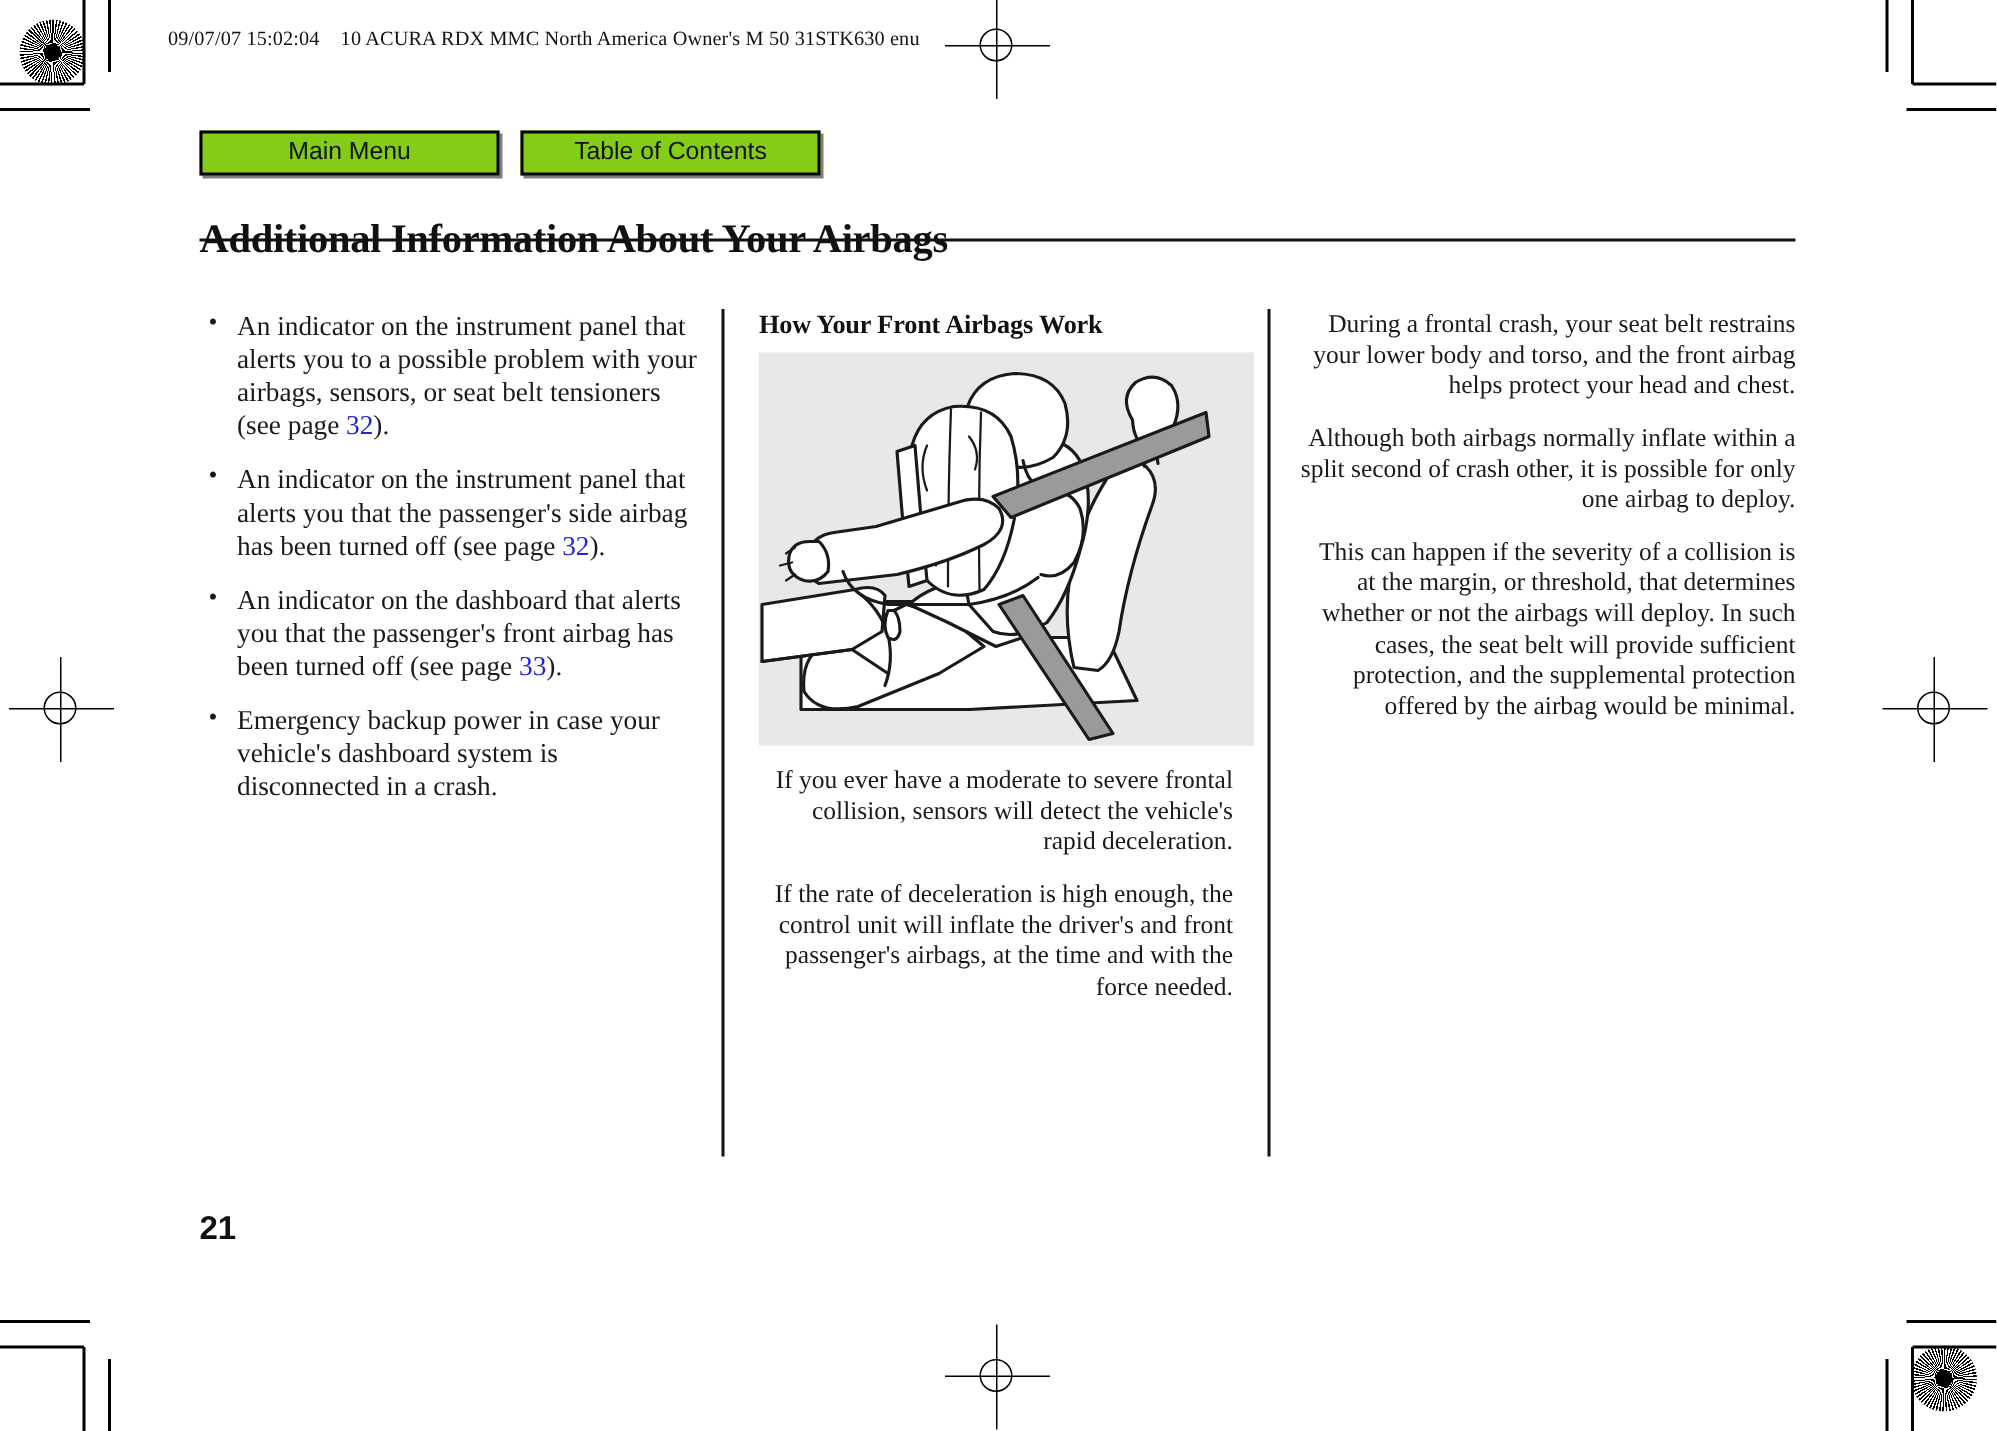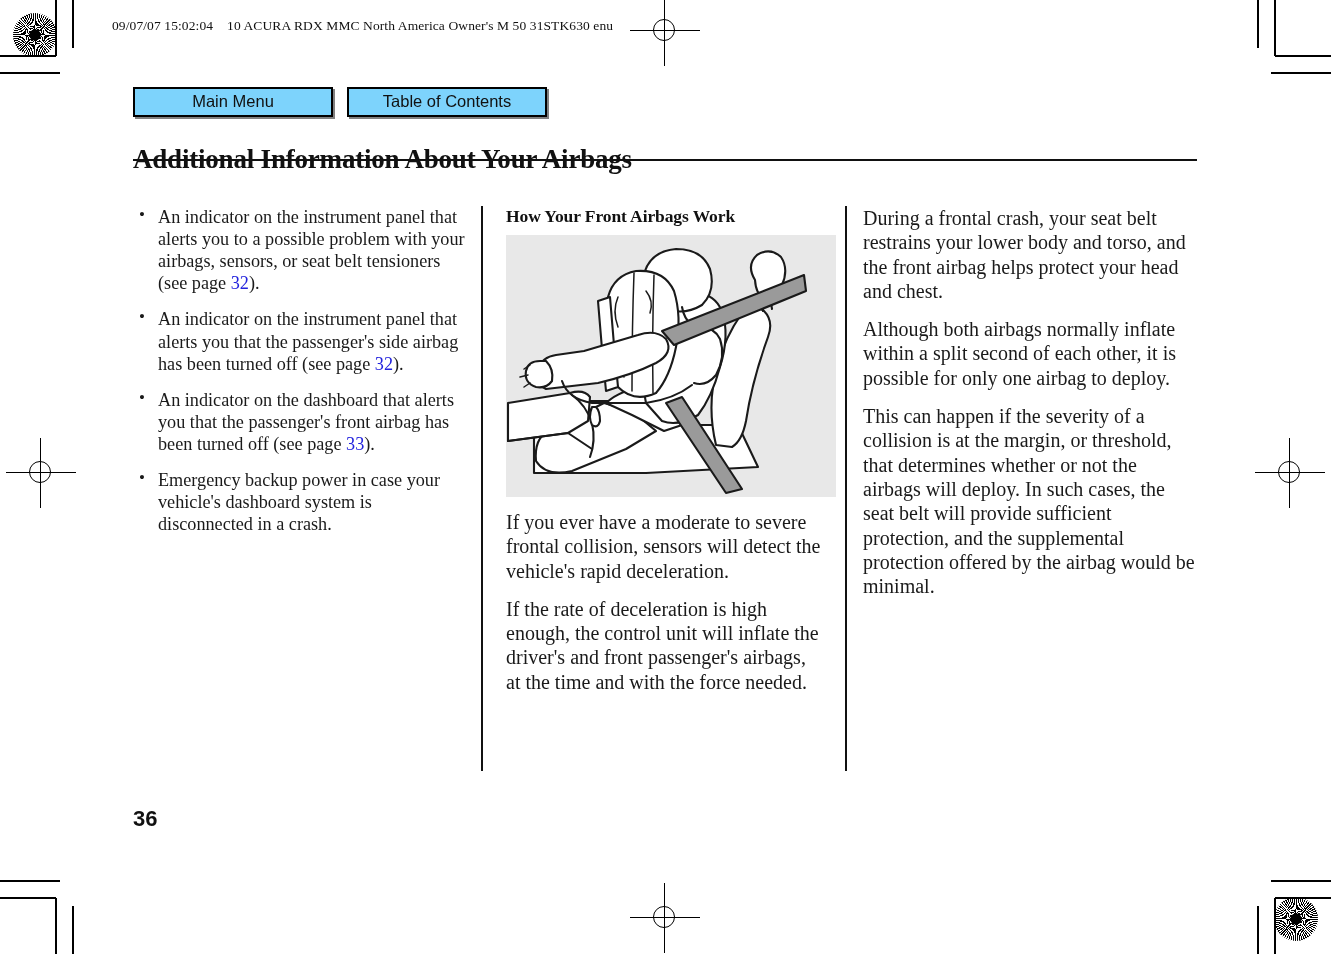--- a/index.html
+++ b/index.html
@@ -53,21 +53,21 @@
     color: #111;
   }
   .doc-header .ts { margin-right: 14px; }
 
   
   .navbar { position: absolute; left: 133px; top: 87px; display: flex; gap: 14px; }
   .navbtn {
     font-family: "Liberation Sans", sans-serif;
     font-size: 16.5px;
     color: #111;
-    background: #7dd3fc;
+    background: #84cc16;
     border: 2px solid #000;
     box-shadow: 2px 2px 0 #808080;
     padding: 3px 0 4px 0;
     text-align: center;
     box-sizing: border-box;
     cursor: pointer;
     line-height: 1.15;
   }
   .navbtn.main { width: 200px; }
   .navbtn.toc  { width: 200px; }
@@ -115,24 +115,25 @@
   .sec-head {
     font-family: "Liberation Serif", serif;
     font-weight: bold;
     font-size: 17.5px;
     margin: 0 0 8px 0;
     letter-spacing: -0.1px;
     color: #111;
   }
 
   p.para {
-    font-size: 20px;
+    font-size: 17px;
     line-height: 1.215;
     margin: 0 0 14px 0;
     color: #1a1a1a;
+    text-align: right;
   }
   p.para:last-child { margin-bottom: 0; }
 
   ul.bullets { list-style: none; margin: 0; padding: 0; }
   ul.bullets li {
     position: relative;
     padding-left: 25px;
     font-size: 18.2px;
     line-height: 1.215;
     margin-bottom: 14px;
@@ -316,19 +317,19 @@
 
       </svg>
     </div>
 
     <p class="para">If you ever have a moderate to severe frontal collision, sensors will detect the vehicle's rapid deceleration.</p>
     <p class="para">If the rate of deceleration is high enough, the control unit will inflate the driver's and front passenger's airbags, at the time and with the force needed.</p>
   </div>
 
   <div class="col col-3">
     <p class="para">During a frontal crash, your seat belt restrains your lower body and torso, and the front airbag helps protect your head and chest.</p>
-    <p class="para">Although both airbags normally inflate within a split second of each other, it is possible for only one airbag to deploy.</p>
+    <p class="para">Although both airbags normally inflate within a split second of crash other, it is possible for only one airbag to deploy.</p>
     <p class="para">This can happen if the severity of a collision is at the margin, or threshold, that determines whether or not the airbags will deploy. In such cases, the seat belt will provide sufficient protection, and the supplemental protection offered by the airbag would be minimal.</p>
   </div>
 
 </div>
 
-<div class="folio">36</div>
+<div class="folio">21</div>
 
 </body></html>

